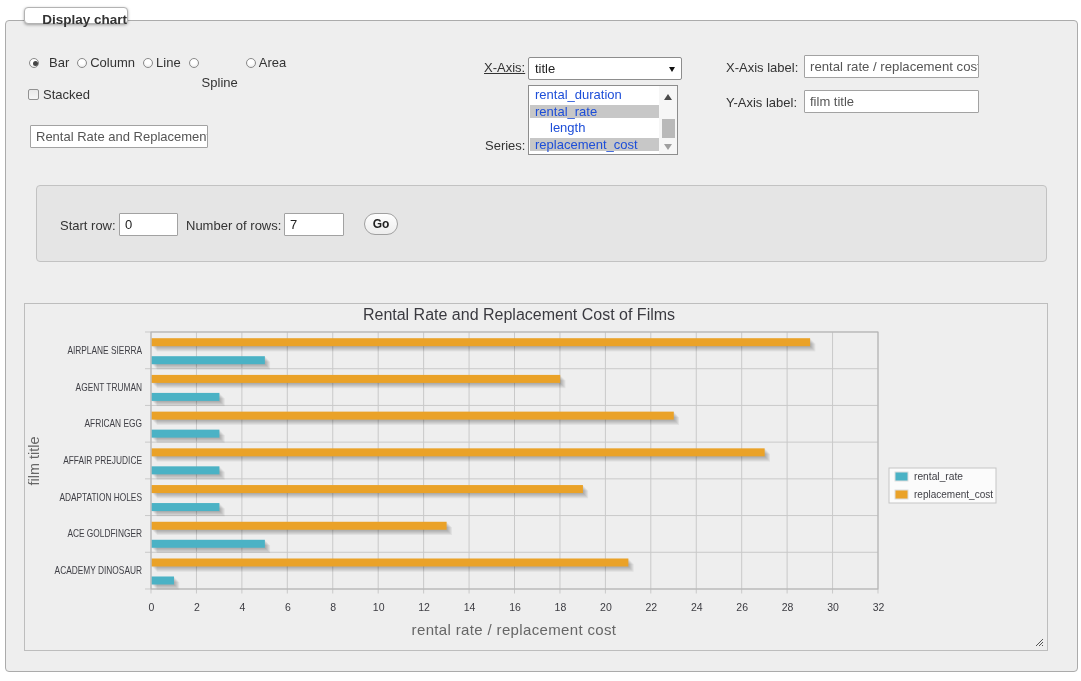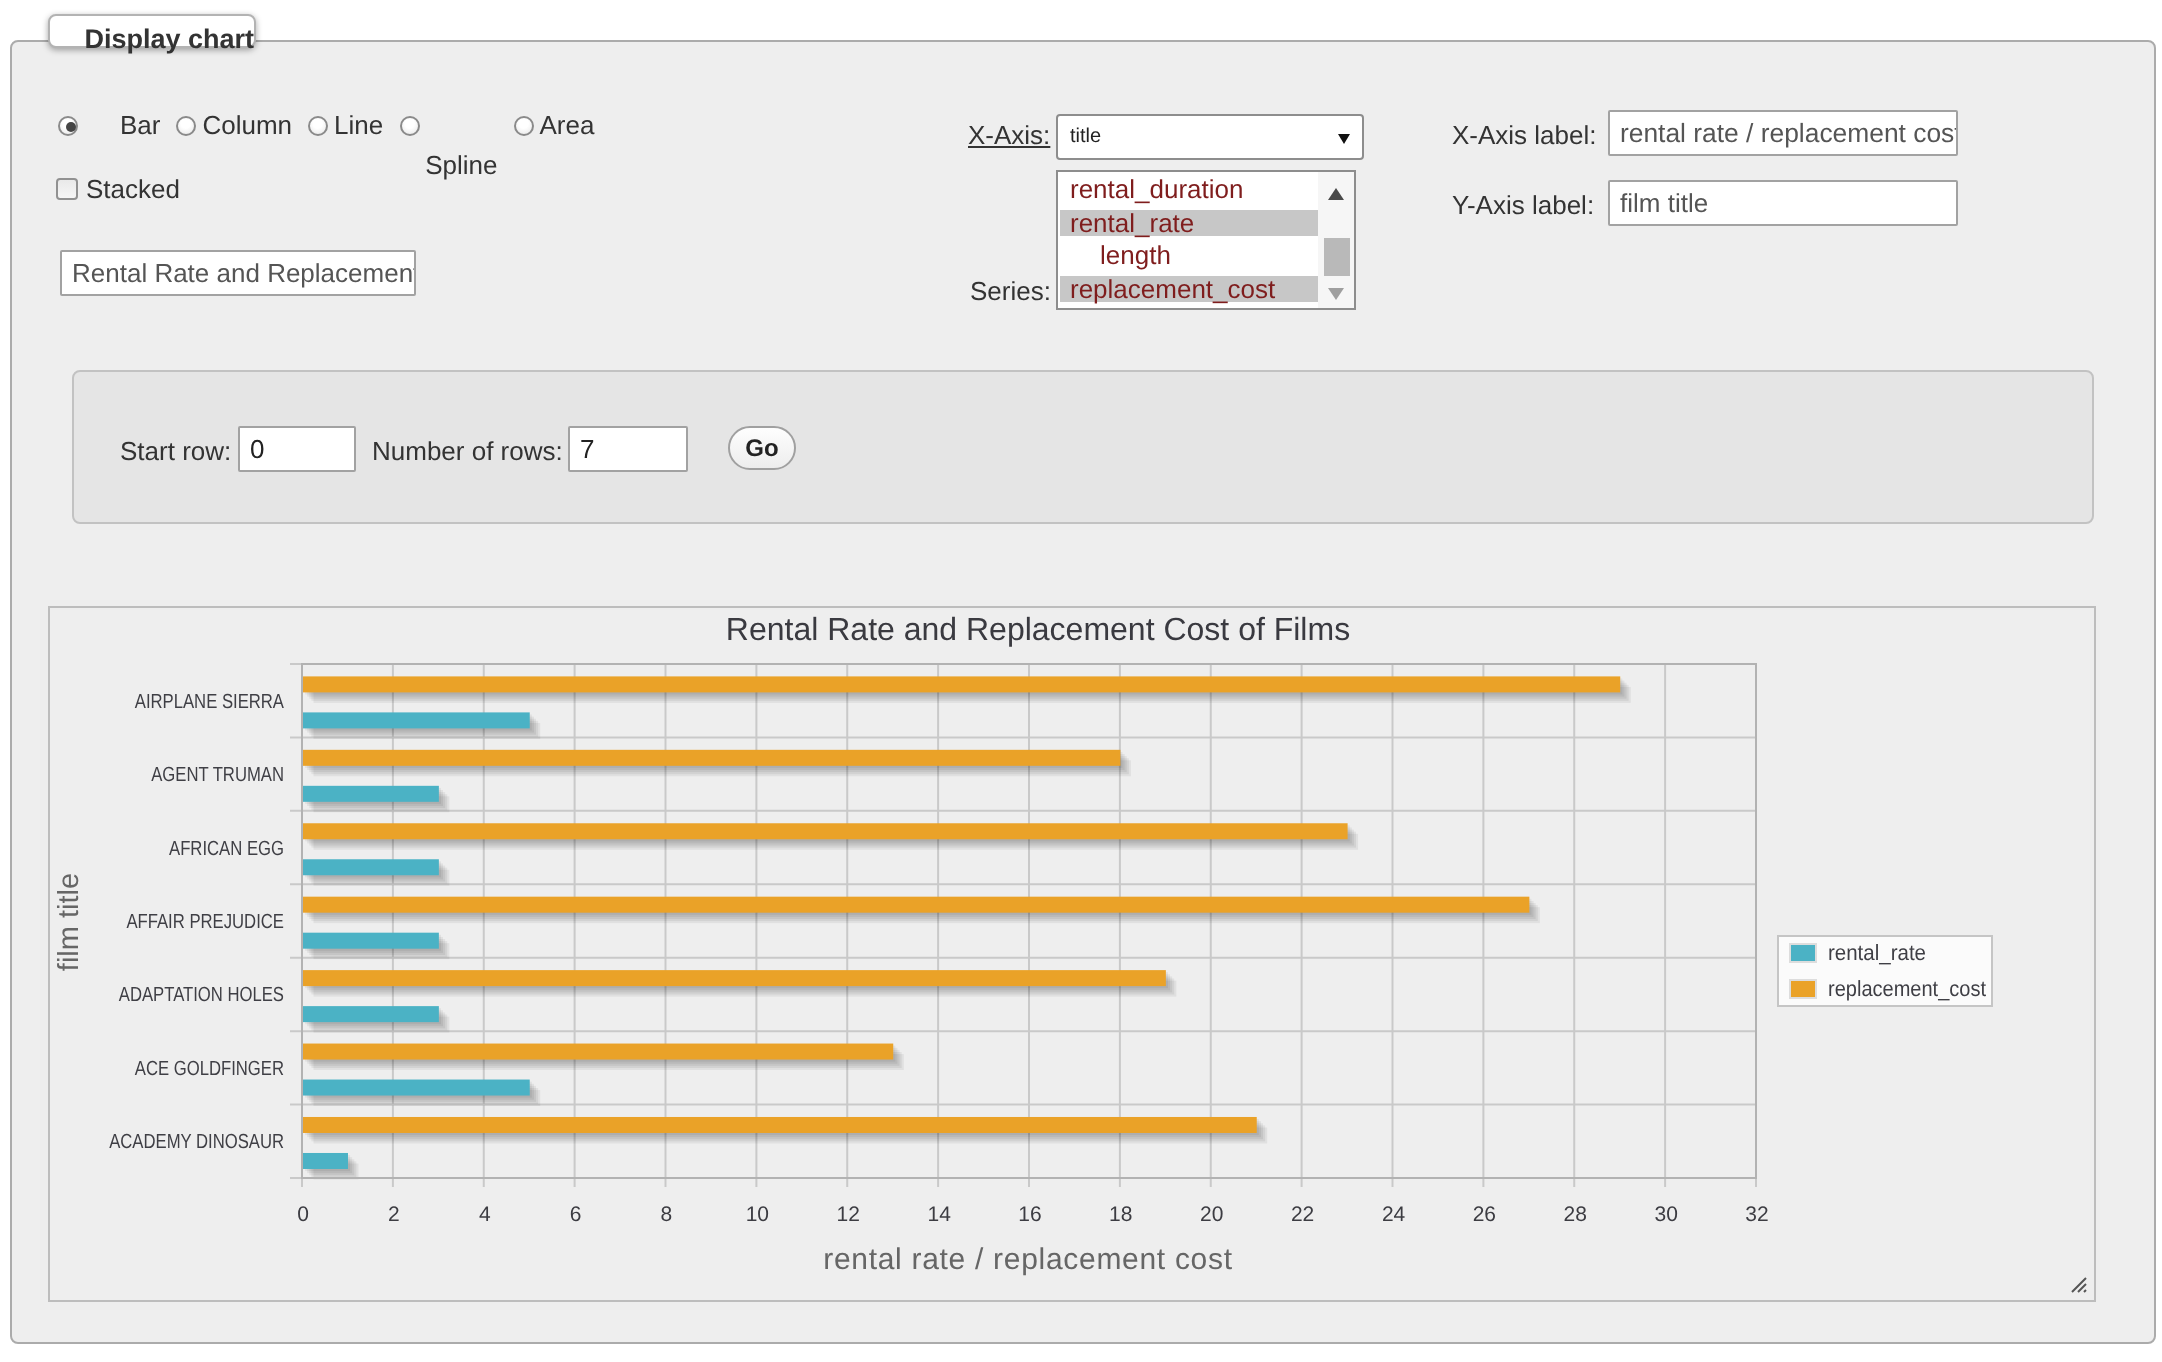--- a/index.html
+++ b/index.html
@@ -4,35 +4,35 @@
 *{box-sizing:border-box;}
 body{font-family:"Liberation Sans",sans-serif;font-size:13px;color:#333;width:1081px;height:681px;position:relative;overflow:hidden;}
 .abs{position:absolute;}
 .fieldset{left:5px;top:20px;width:1073px;height:652px;background:#eee;border:1px solid #ababab;border-radius:4px;}
 .legendbox{left:24px;top:7px;width:104px;height:17px;background:#fff;border:1px solid #b3b3b3;border-radius:4px;box-shadow:0 1px 3px rgba(0,0,0,0.35);text-align:right;line-height:24px;font-weight:bold;font-size:13.5px;color:#333;}
 .row{position:absolute;display:flex;align-items:center;}
 .radio{width:10px;height:10px;border-radius:50%;border:1px solid #8a8a8a;background:radial-gradient(circle at 48% 35%,#ffffff 35%,#e4e4e4);display:inline-block;position:relative;flex:none;}
 .radio.on::after{content:"";position:absolute;left:2.5px;top:2.5px;width:5px;height:5px;border-radius:50%;background:#454545;}
 .check{width:11px;height:11px;border:1px solid #919191;border-radius:2px;background:linear-gradient(#e9e9e9,#f6f6f6);display:inline-block;flex:none;}
 .inp{background:#fff;border:1px solid #a2a2a2;border-radius:1px;color:#555;font-size:13px;display:flex;align-items:center;padding-left:5px;white-space:nowrap;overflow:hidden;}
-.sel{background:#fff;border:1px solid #8d8d8d;border-radius:2px;color:#222;font-size:10px;display:flex;align-items:center;padding-left:6px;position:relative;}
+.sel{background:#fff;border:1px solid #8d8d8d;border-radius:2px;color:#222;font-size:13px;display:flex;align-items:center;padding-left:6px;position:relative;}
 .sel .arr{position:absolute;right:6px;top:8.5px;width:0;height:0;border-left:3.4px solid transparent;border-right:3.4px solid transparent;border-top:5px solid #111;}
 .lbl{color:#333;font-size:13px;}
-.opt{position:absolute;left:1px;width:130px;height:13.4px;line-height:13.4px;padding-left:5px;color:#7f1d1d;white-space:nowrap;}
+.opt{position:absolute;left:1px;width:130px;height:13.4px;line-height:13.4px;padding-left:5px;color:#1d4ed8;white-space:nowrap;}
 .opt.selected{background:#c7c7c7;}
 .graybox{left:36px;top:185px;width:1011px;height:77px;background:#e5e5e5;border:1px solid #c2c2c2;border-radius:4px;}
 .gobtn{left:364px;top:213px;width:34px;height:22px;border:1px solid #a0a0a0;border-radius:11px;background:linear-gradient(#fefefe,#ededed);font-weight:bold;font-size:12px;color:#222;text-align:center;line-height:20px;}
 .chartbox{left:24px;top:303px;width:1024px;height:348px;background:#eee;border:1px solid #bdbdbd;}
 </style></head><body>
 <div class="abs fieldset"></div>
 <div class="abs legendbox">Display chart</div>
 
 <div class="row" style="left:29px;top:56px;height:13px;">
  <span class="radio on"></span>
-    <span class="lbl" style="margin-left:21px;">Bar</span>
+    <span class="lbl" style="margin-left:10px;">Bar</span>
  <span class="radio" style="margin-left:8px;"></span>
     <span class="lbl" style="margin-left:3px;">Column</span>
  <span class="radio" style="margin-left:8px;"></span>
     <span class="lbl" style="margin-left:3px;">Line</span>
  <span class="radio" style="margin-left:8px;"></span>
     <span class="lbl" style="margin-left:3px;margin-top:40px;">Spline</span>
  <span class="radio" style="margin-left:8px;"></span>
     <span class="lbl" style="margin-left:3px;">Area</span>
 </div>
 

